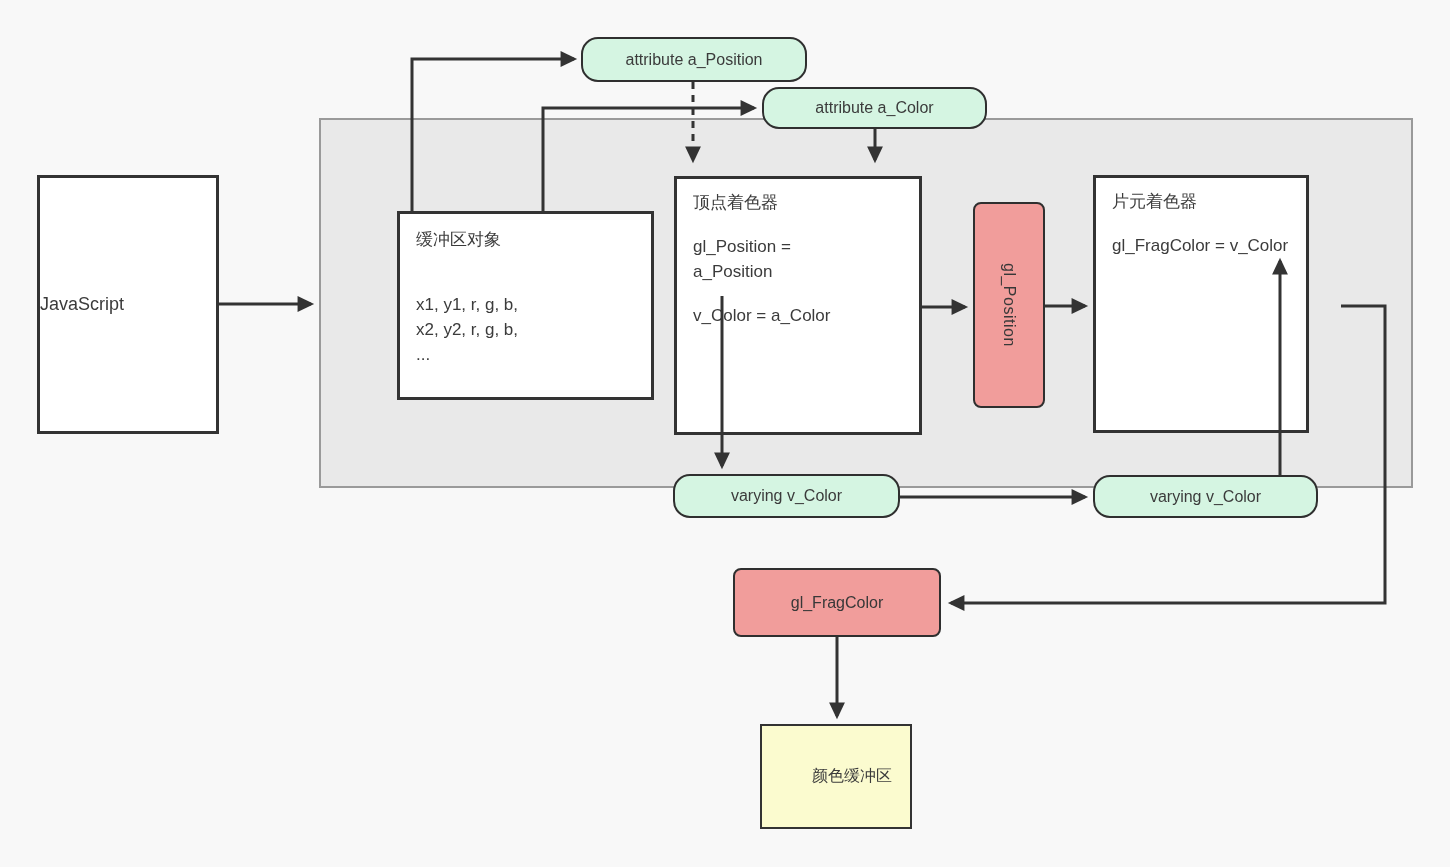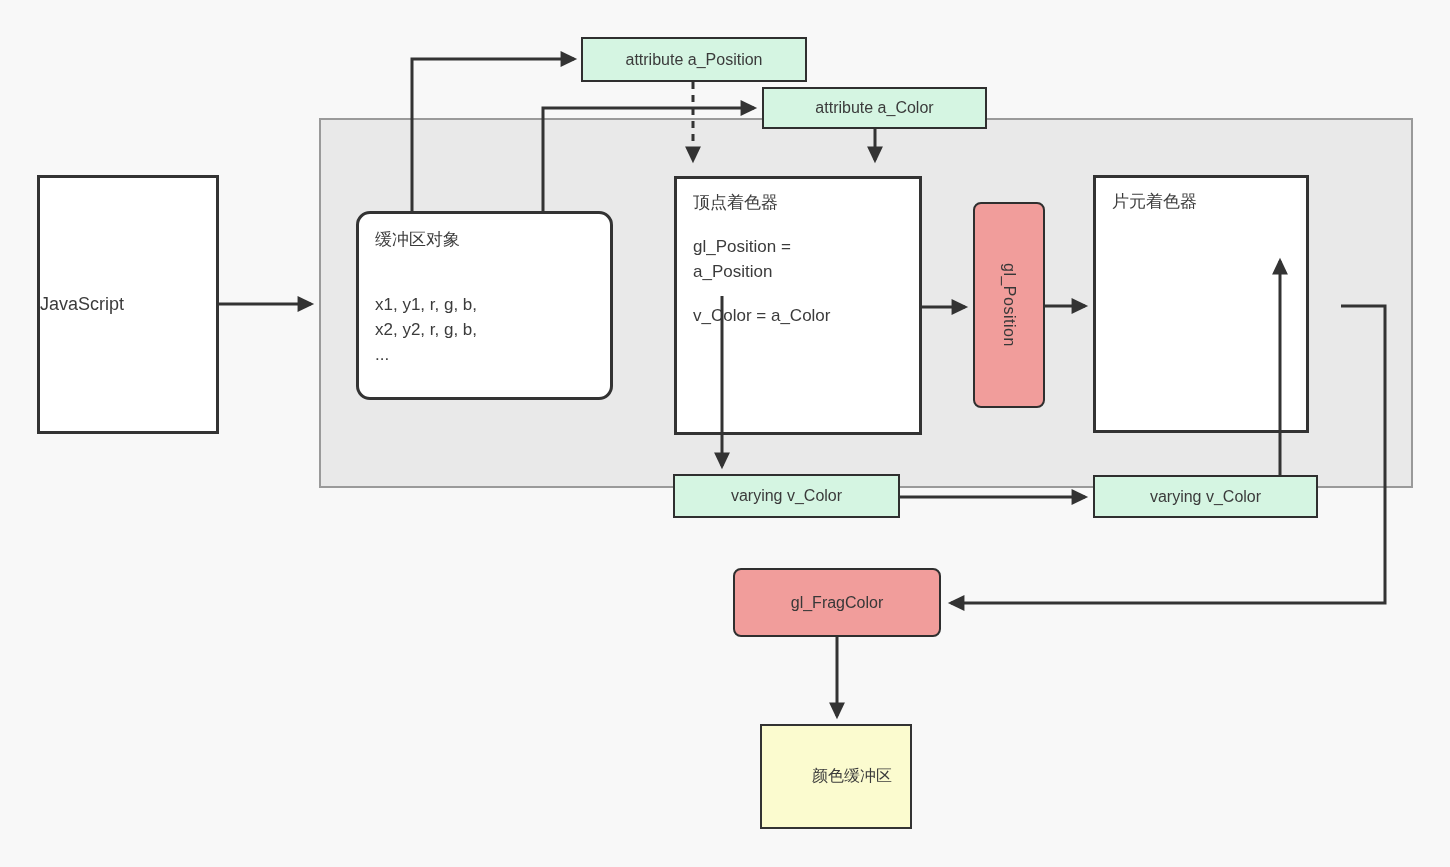--- a/index.html
+++ b/index.html
@@ -32,21 +32,21 @@
     font-size: 17px;
     color: #3b3b3b;
   }
   .white-box {
     background: #ffffff;
     border: 3px solid #333333;
   }
   .mint-box {
     background: #d5f5e2;
     border: 2.5px solid #2f2f2f;
-    border-radius: 0;
+    border-radius: 17px;
     display: flex;
     align-items: center;
     justify-content: center;
     font-size: 16px;
   }
   .pink-box {
     background: #f19d9b;
     border: 2.5px solid #2f2f2f;
     border-radius: 8px;
     display: flex;
@@ -62,21 +62,21 @@
     align-items: center;
     justify-content: center;
     font-size: 16px;
     padding-left: 32px;
   }
   .centered {
     display: flex;
     align-items: center;
     justify-content: flex-start;
   }
-  .rounded { border-radius: 14px; }
+  .rounded { border-radius: 0; margin-left: 41px; }
 
   #js-box      { left: 37px;  top: 175px; width: 182px; height: 259px; font-size: 18px; }
   #buffer-box  { left: 356px; top: 211px; width: 257px; height: 189px; padding: 13px 16px; }
   #attr-pos    { left: 581px; top: 37px;  width: 226px; height: 45px; }
   #attr-color  { left: 762px; top: 87px;  width: 225px; height: 42px; }
   #vertex-box  { left: 674px; top: 176px; width: 248px; height: 259px; padding: 11px 16px; }
   #glpos-box   { left: 973px; top: 202px; width: 72px;  height: 206px; }
   #frag-box    { left: 1093px;top: 175px; width: 216px; height: 258px; padding: 11px 16px; }
   #vary-left   { left: 673px; top: 474px; width: 227px; height: 44px; }
   #vary-right  { left: 1093px;top: 475px; width: 225px; height: 43px; }
@@ -136,20 +136,21 @@
     <span>attribute a_Color</span>
   </div>
 
   <div class="node pink-box" id="glpos-box">
     <span class="vtext">gl_Position</span>
   </div>
 
   <div class="node white-box" id="frag-box">
     <div class="box-title">片元着色器</div>
     <div class="spacer-md"></div>
+    <div class="code-line">gl_FragColor = v_Color</div>
   </div>
 
   <div class="node mint-box" id="vary-left">
     <span>varying v_Color</span>
   </div>
 
   <div class="node mint-box" id="vary-right">
     <span>varying v_Color</span>
   </div>
 

